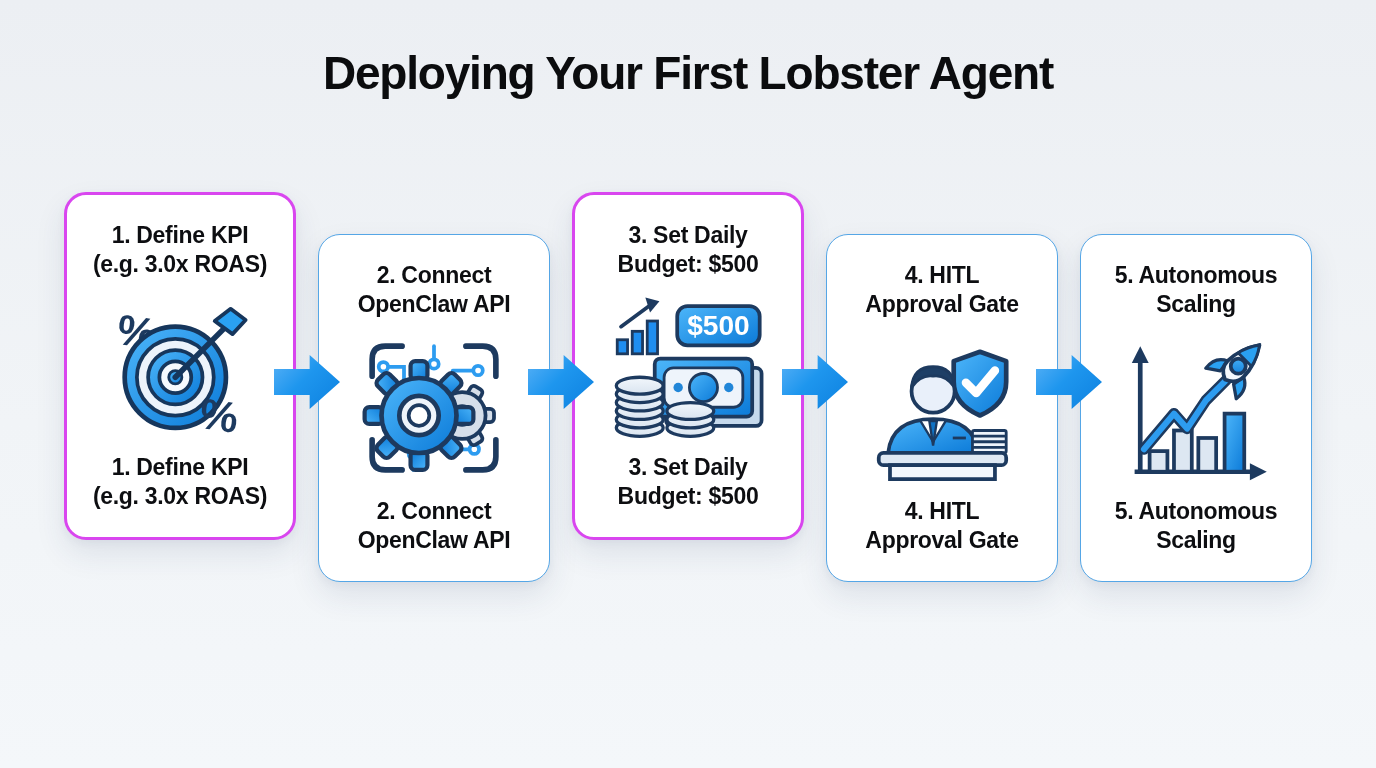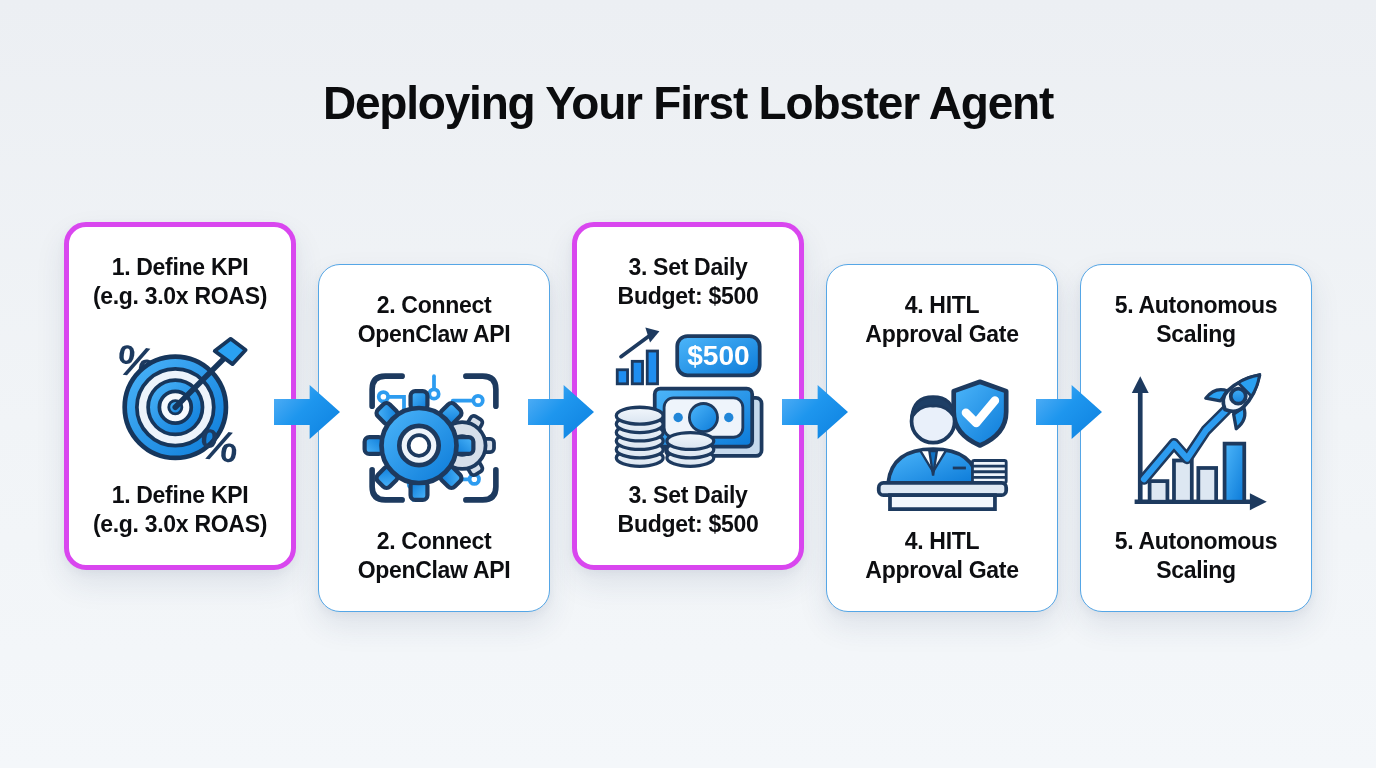--- a/index.html
+++ b/index.html
@@ -2,41 +2,41 @@
 <html><head>
 <meta charset="utf-8">
 <style>
   * { margin: 0; padding: 0; box-sizing: border-box; }
   html, body { width: 1376px; height: 768px; overflow: hidden; }
   body {
     font-family: "Liberation Sans", "DejaVu Sans", sans-serif;
     background: linear-gradient(180deg, #eceff3 0%, #f1f4f7 55%, #f4f7fa 100%);
   }
   .page-title {
-    margin-top: 76px;
+    margin-top: 46px;
     text-align: center;
     font-size: 46px;
     font-weight: 700;
     letter-spacing: -1.2px;
     color: #0b0c0e;
   }
   .flow-row {
     margin-top: 92px;
     display: flex;
     justify-content: center;
     align-items: flex-start;
   }
   .step-card {
     position: relative;
     z-index: 1;
     width: 232px;
     height: 348px;
     background: #ffffff;
     border-radius: 22px;
-    border: 5px solid #d946ef;
+    border: 3px solid #d946ef;
     box-shadow: 0 14px 30px rgba(40, 60, 100, 0.10), 0 3px 8px rgba(40, 60, 100, 0.05);
     display: flex;
     flex-direction: column;
     justify-content: space-between;
     align-items: center;
     padding: 26px 8px 26px 8px;
   }
   .step-card.blue-border { border: 1.5px solid #55a6e6; margin-top: 42px; }
   .step-label {
     font-size: 23px;

